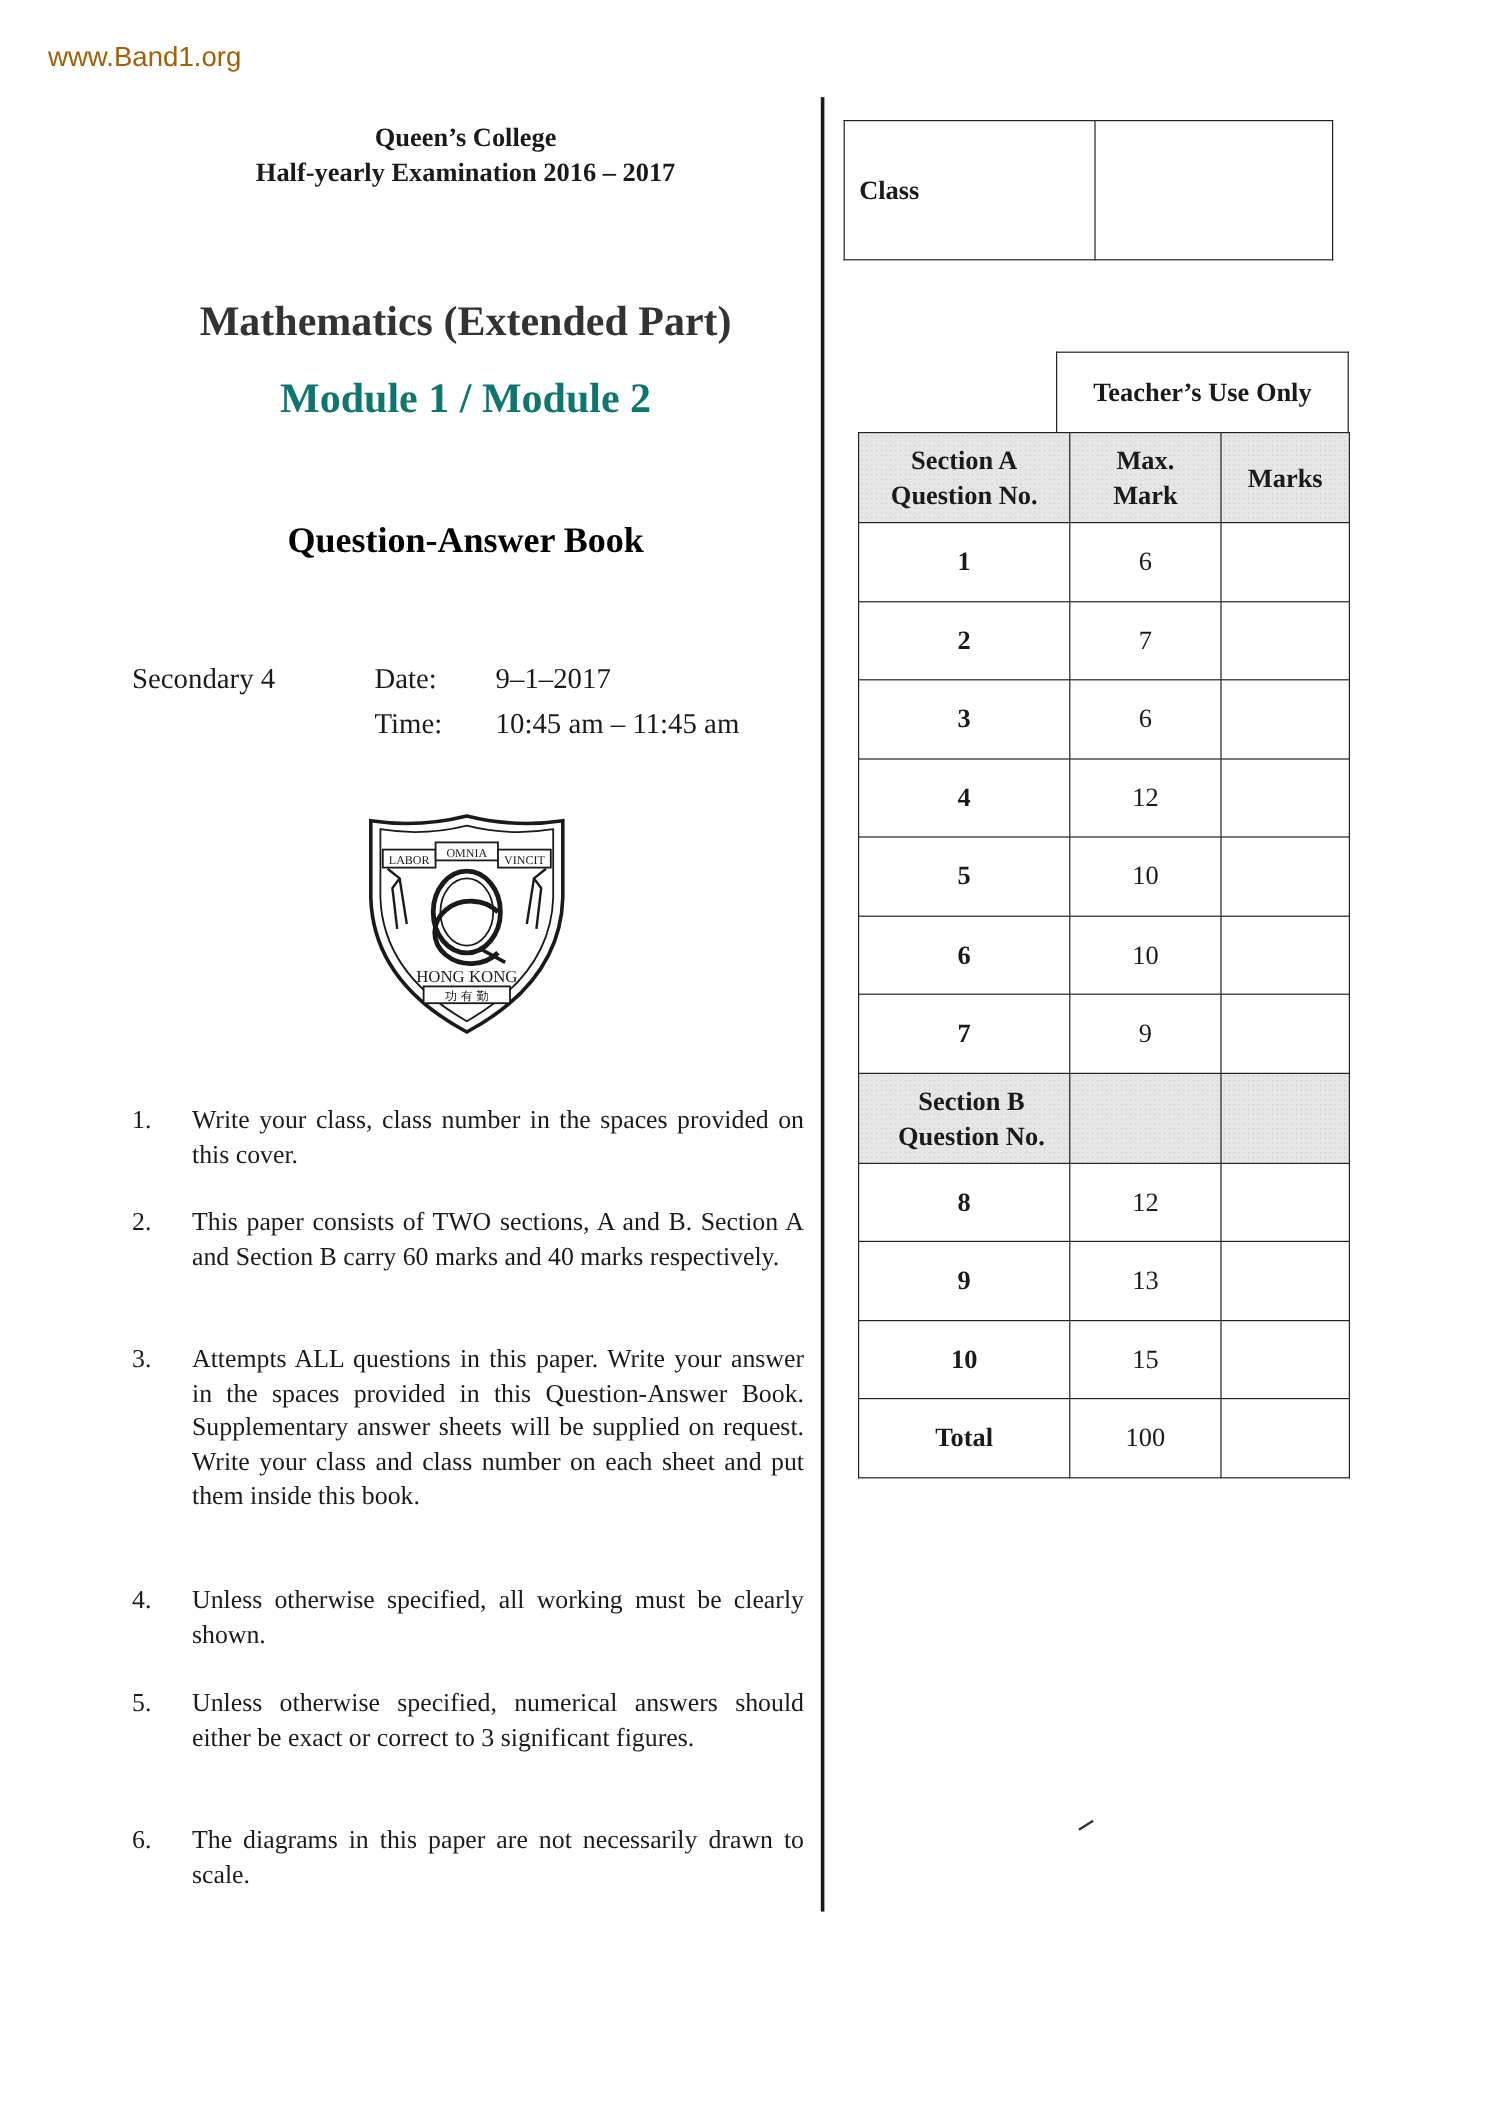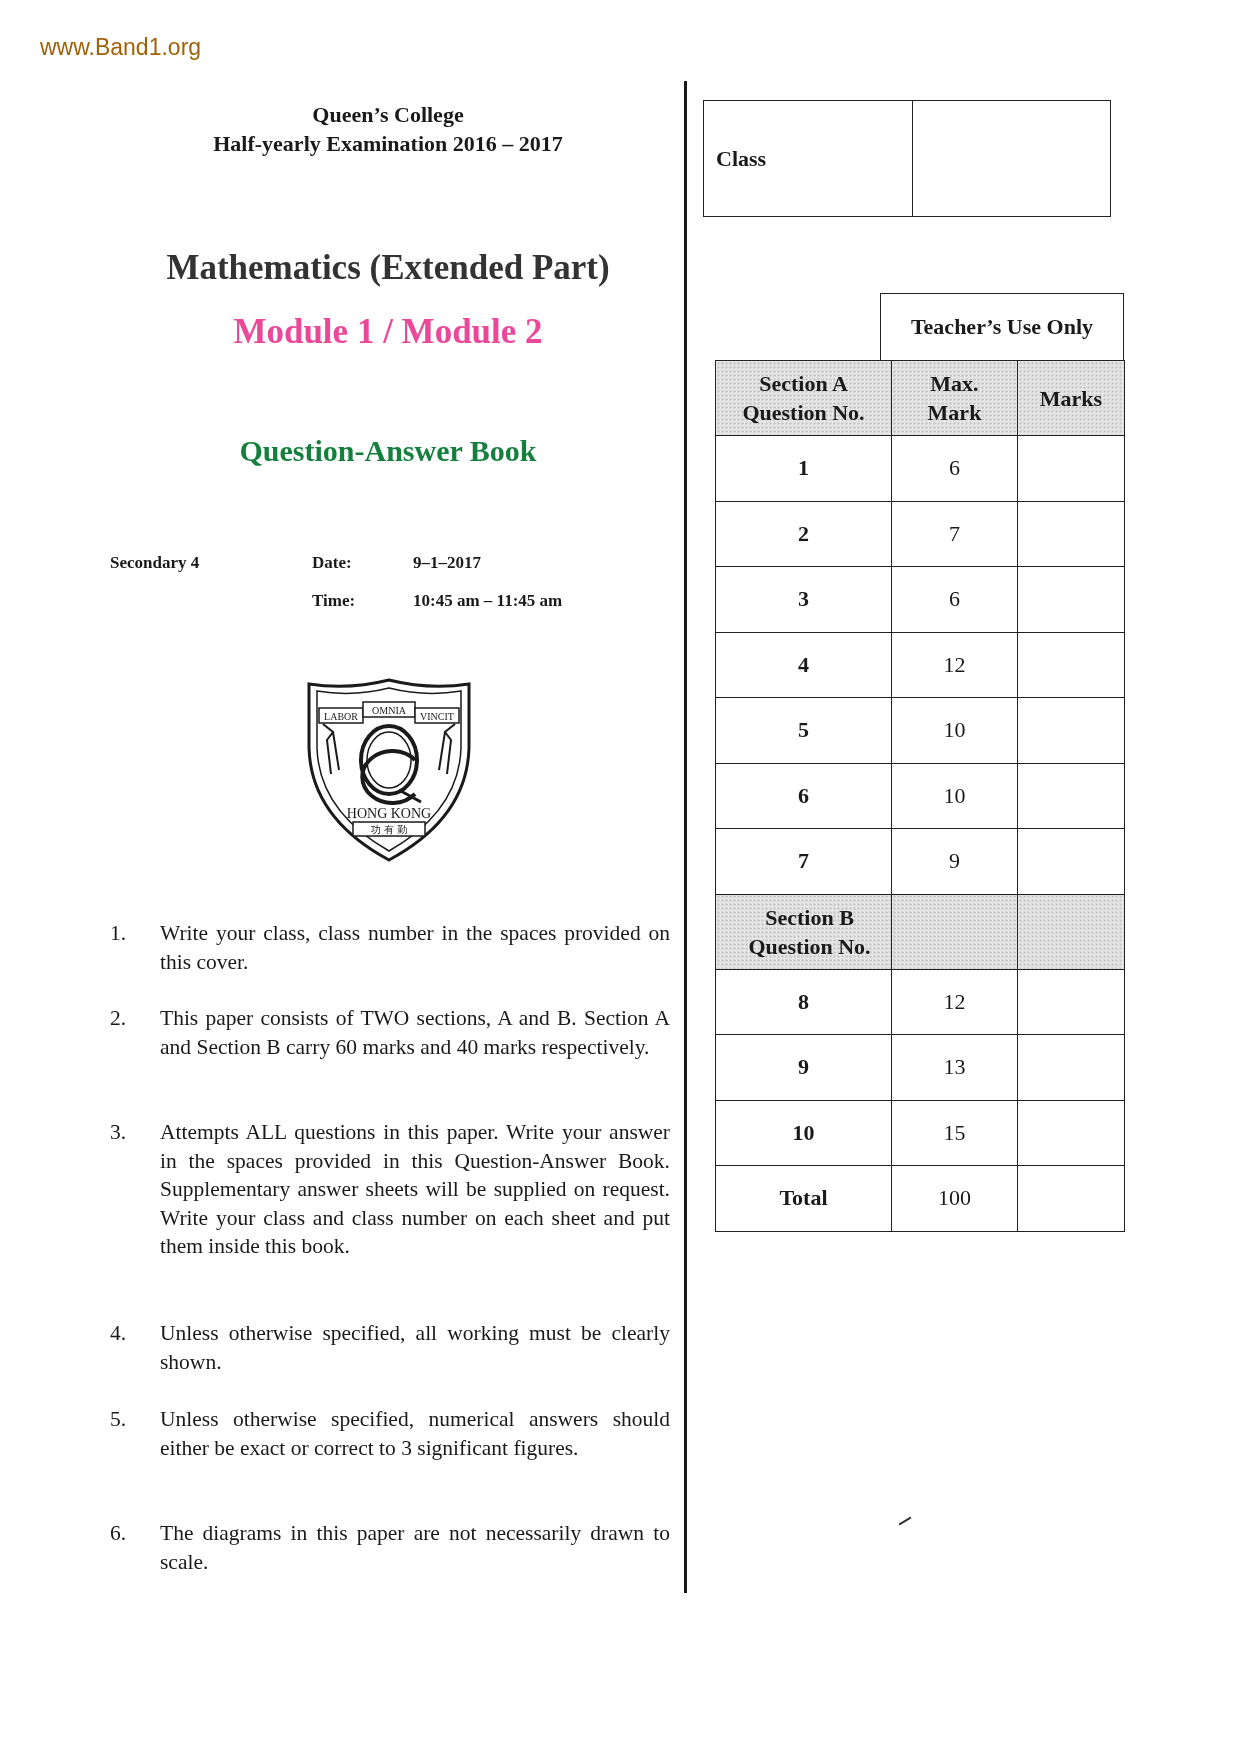--- a/index.html
+++ b/index.html
@@ -3,23 +3,23 @@
   <meta charset="utf-8">
   <style>
     html, body { margin: 0; padding: 0; background: #ffffff; }
     body { width: 1240px; height: 1754px; position: relative; overflow: hidden; color: #1a1a1a; font-family: "Liberation Serif", "DejaVu Serif", serif; }
     .abs { position: absolute; }
     .watermark { left: 40px; top: 34px; font-family: "Liberation Sans", "DejaVu Sans", sans-serif; font-size: 23px; color: #a16207; }
     .center-col { left: 90px; width: 596px; text-align: center; }
     .school { top: 102px; font-size: 22px; font-weight: bold; }
     .exam { top: 131px; font-size: 22px; font-weight: bold; }
     .subject { top: 248px; font-size: 35px; font-weight: bold; color: #333; }
-    .module { top: 312px; font-size: 35px; font-weight: bold; color: #ec4899; }
-    .book { top: 434px; font-size: 30px; font-weight: bold; color: #15803d; }
-    .meta { font-size: 17px; font-weight: bold; }
+    .module { top: 312px; font-size: 35px; font-weight: bold; color: #0f766e; }
+    .book { top: 434px; font-size: 30px; font-weight: bold; color: #000000; }
+    .meta { font-size: 24px; font-weight: normal; }
     .divider { left: 684px; top: 81px; width: 3px; height: 1512px; background: #1a1a1a; }
 
     table.classbox { position: absolute; left: 703px; top: 100px; width: 408px; height: 117px; border-collapse: collapse; padding-left: 15px; }
     table.classbox td { border: 1.5px solid #222; font-size: 22px; font-weight: bold; padding: 0 0 0 12px; }
     table.classbox td.label { width: 196px; }
     table.classbox td.value { padding: 0; }
 
     .teacher-head { left: 880px; top: 293px; width: 244px; height: 67px; border: 1.5px solid #222; border-bottom: none; box-sizing: border-box; font-size: 22px; font-weight: bold; display: flex; align-items: center; justify-content: center; }
     table.marks { position: absolute; left: 715px; top: 360px; width: 410px; border-collapse: collapse; }
     table.marks td { border: 1.5px solid #222; text-align: center; font-size: 22px; padding: 0; }

